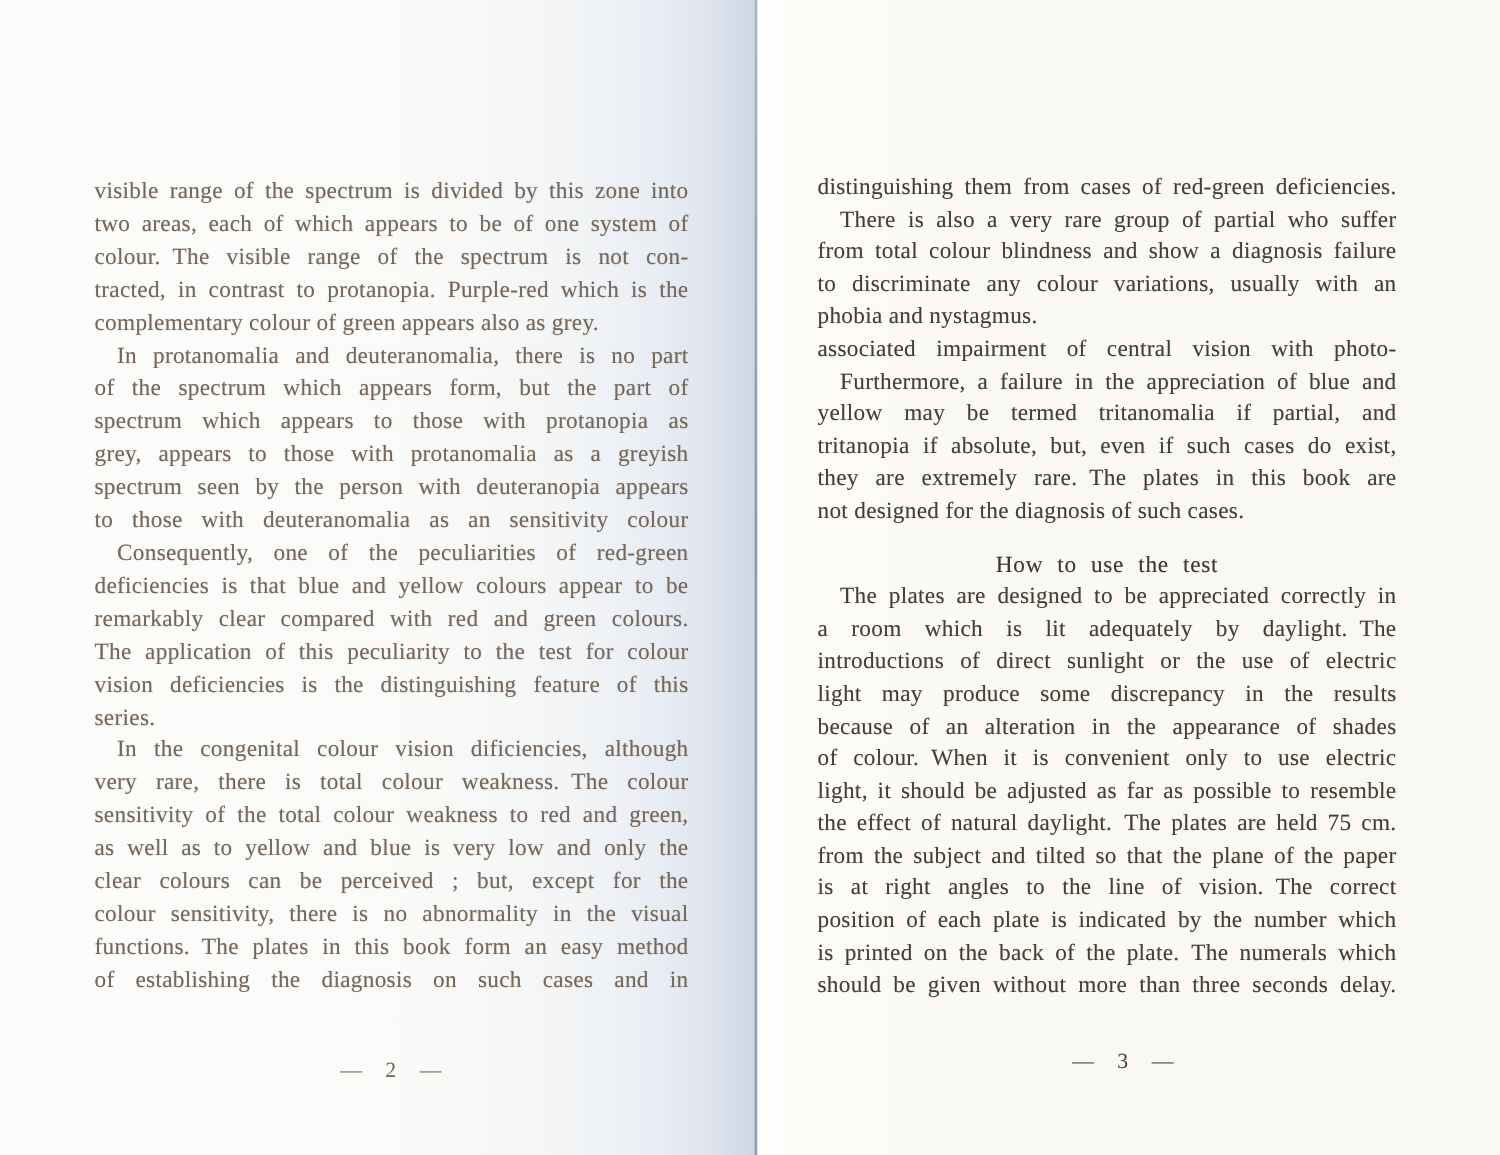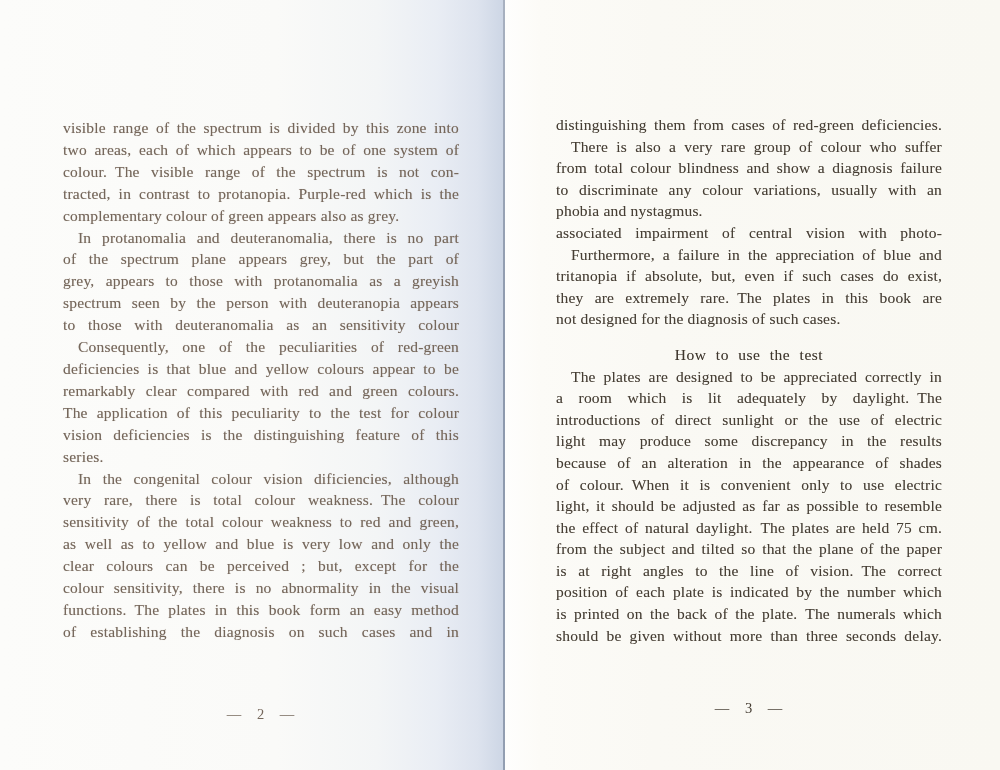--- a/index.html
+++ b/index.html
@@ -31,21 +31,21 @@
     position: absolute;
     font-size: 15.5px;
     letter-spacing: 0.2px;
   }
   .page.left .textblock {
     left: 63px; top: 117px; width: 396px;
     line-height: 21.9px;
     text-shadow: 0 0 0.7px rgba(130, 114, 98, 0.45);
   }
   .page.right .textblock {
-    left: 51px; top: 114px; width: 386px;
+    left: 40px; top: 114px; width: 386px;
     line-height: 21.6px;
     text-shadow: 0 0 0.5px rgba(70, 62, 52, 0.35);
   }
   .para { margin: 0; }
   .line {
     text-align: justify;
     text-align-last: justify;
   }
   .line.last { text-align-last: left; }
   .para.indent .line:first-child { text-indent: 15px; }
@@ -74,21 +74,22 @@
     <div class="textblock" id="left-blocks" style="color: rgb(117, 103, 91);">
         <div class="para">
           <div class="line">visible range of the spectrum is divided by this zone into</div>
           <div class="line">two areas, each of which appears to be of one system of</div>
           <div class="line">colour. The visible range of the spectrum is not con-</div>
           <div class="line">tracted, in contrast to protanopia. Purple-red which is the</div>
           <div class="line last">complementary colour of green appears also as grey.</div>
         </div>
         <div class="para indent">
           <div class="line">In protanomalia and deuteranomalia, there is no part</div>
-          <div class="line">of the spectrum plane appears grey, but the part of</div>
+          <div class="line">of the spectrum which appears form, but the part of</div>
+          <div class="line">spectrum which appears to those with protanopia as</div>
           <div class="line">grey, appears to those with protanomalia as a greyish</div>
           <div class="line">spectrum seen by the person with deuteranopia appears</div>
           <div class="line">to those with deuteranomalia as an sensitivity colour</div>
         </div>
         <div class="para indent">
           <div class="line">Consequently, one of the peculiarities of red-green</div>
           <div class="line">deficiencies is that blue and yellow colours appear to be</div>
           <div class="line">remarkably clear compared with red and green colours.</div>
           <div class="line">The application of this peculiarity to the test for colour</div>
           <div class="line">vision deficiencies is the distinguishing feature of this</div>
@@ -109,28 +110,29 @@
   </div>
 
   <div class="spine-line"></div>
 
   <div class="page right">
     <div class="textblock" id="right-blocks" style="color: rgb(70, 62, 52);">
         <div class="para">
           <div class="line">distinguishing them from cases of red-green deficiencies.</div>
         </div>
         <div class="para indent">
-          <div class="line">There is also a very rare group of colour who suffer</div>
+          <div class="line">There is also a very rare group of partial who suffer</div>
           <div class="line">from total colour blindness and show a diagnosis failure</div>
           <div class="line">to discriminate any colour variations, usually with an</div>
           <div class="line last">phobia and nystagmus.</div>
           <div class="line">associated impairment of central vision with photo-</div>
         </div>
         <div class="para indent">
           <div class="line">Furthermore, a failure in the appreciation of blue and</div>
+          <div class="line">yellow may be termed tritanomalia if partial, and</div>
           <div class="line">tritanopia if absolute, but, even if such cases do exist,</div>
           <div class="line">they are extremely rare. The plates in this book are</div>
           <div class="line last">not designed for the diagnosis of such cases.</div>
         </div>
         <div class="heading" style="color: rgb(62, 54, 45);">How to use the test</div>
         <div class="para indent">
           <div class="line">The plates are designed to be appreciated correctly in</div>
           <div class="line">a room which is lit adequately by daylight. The</div>
           <div class="line">introductions of direct sunlight or the use of electric</div>
           <div class="line">light may produce some discrepancy in the results</div>

